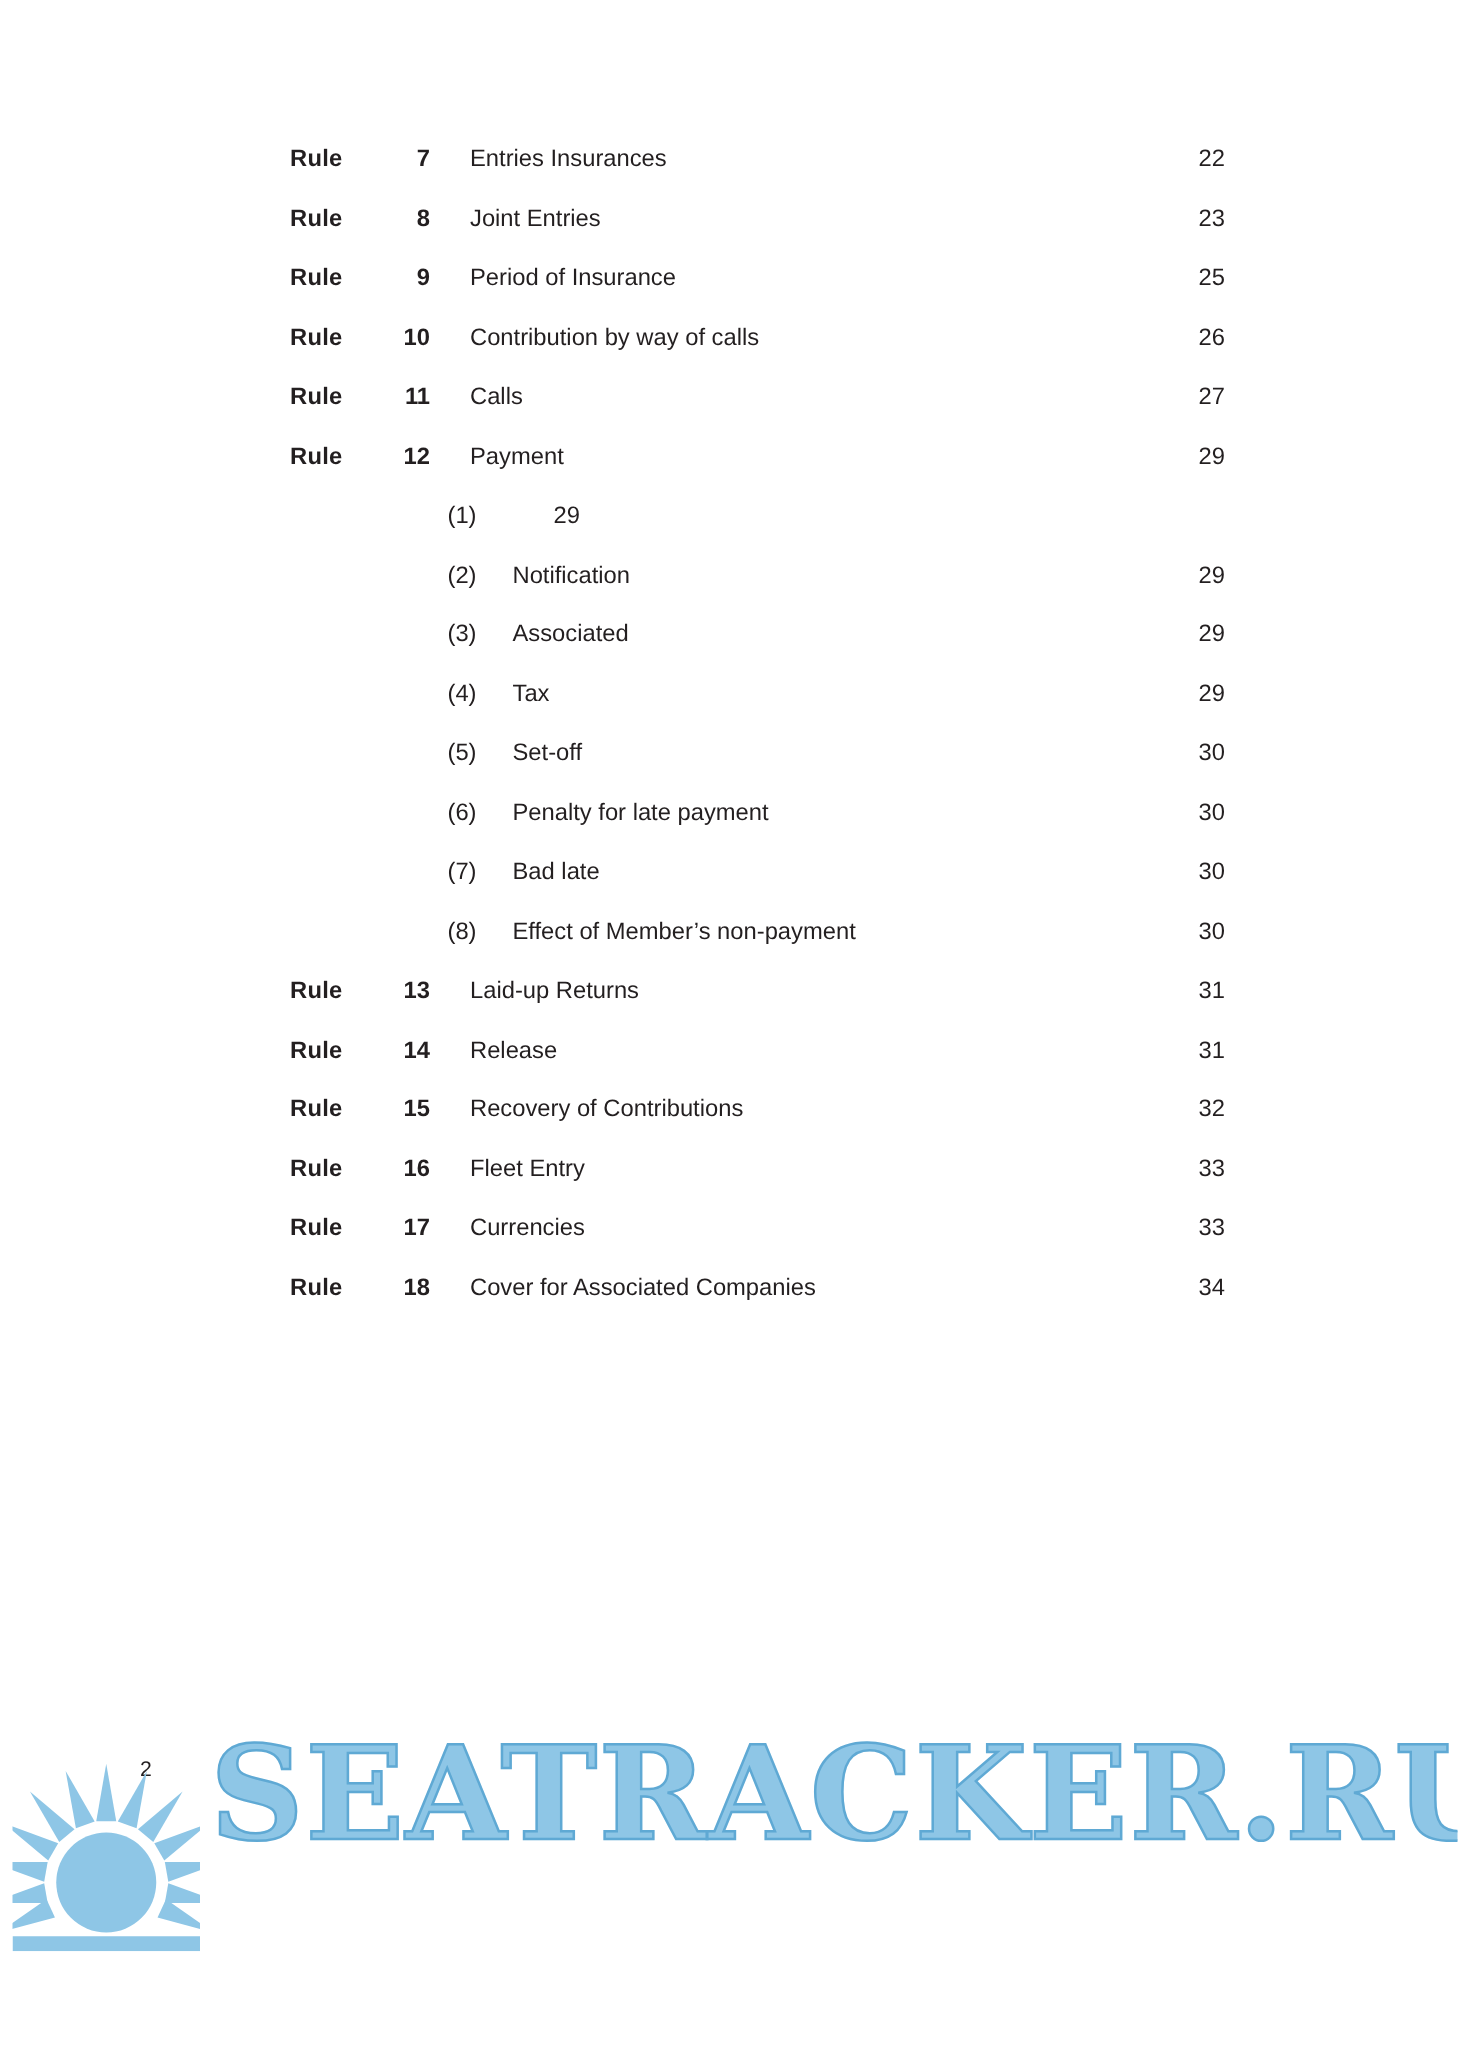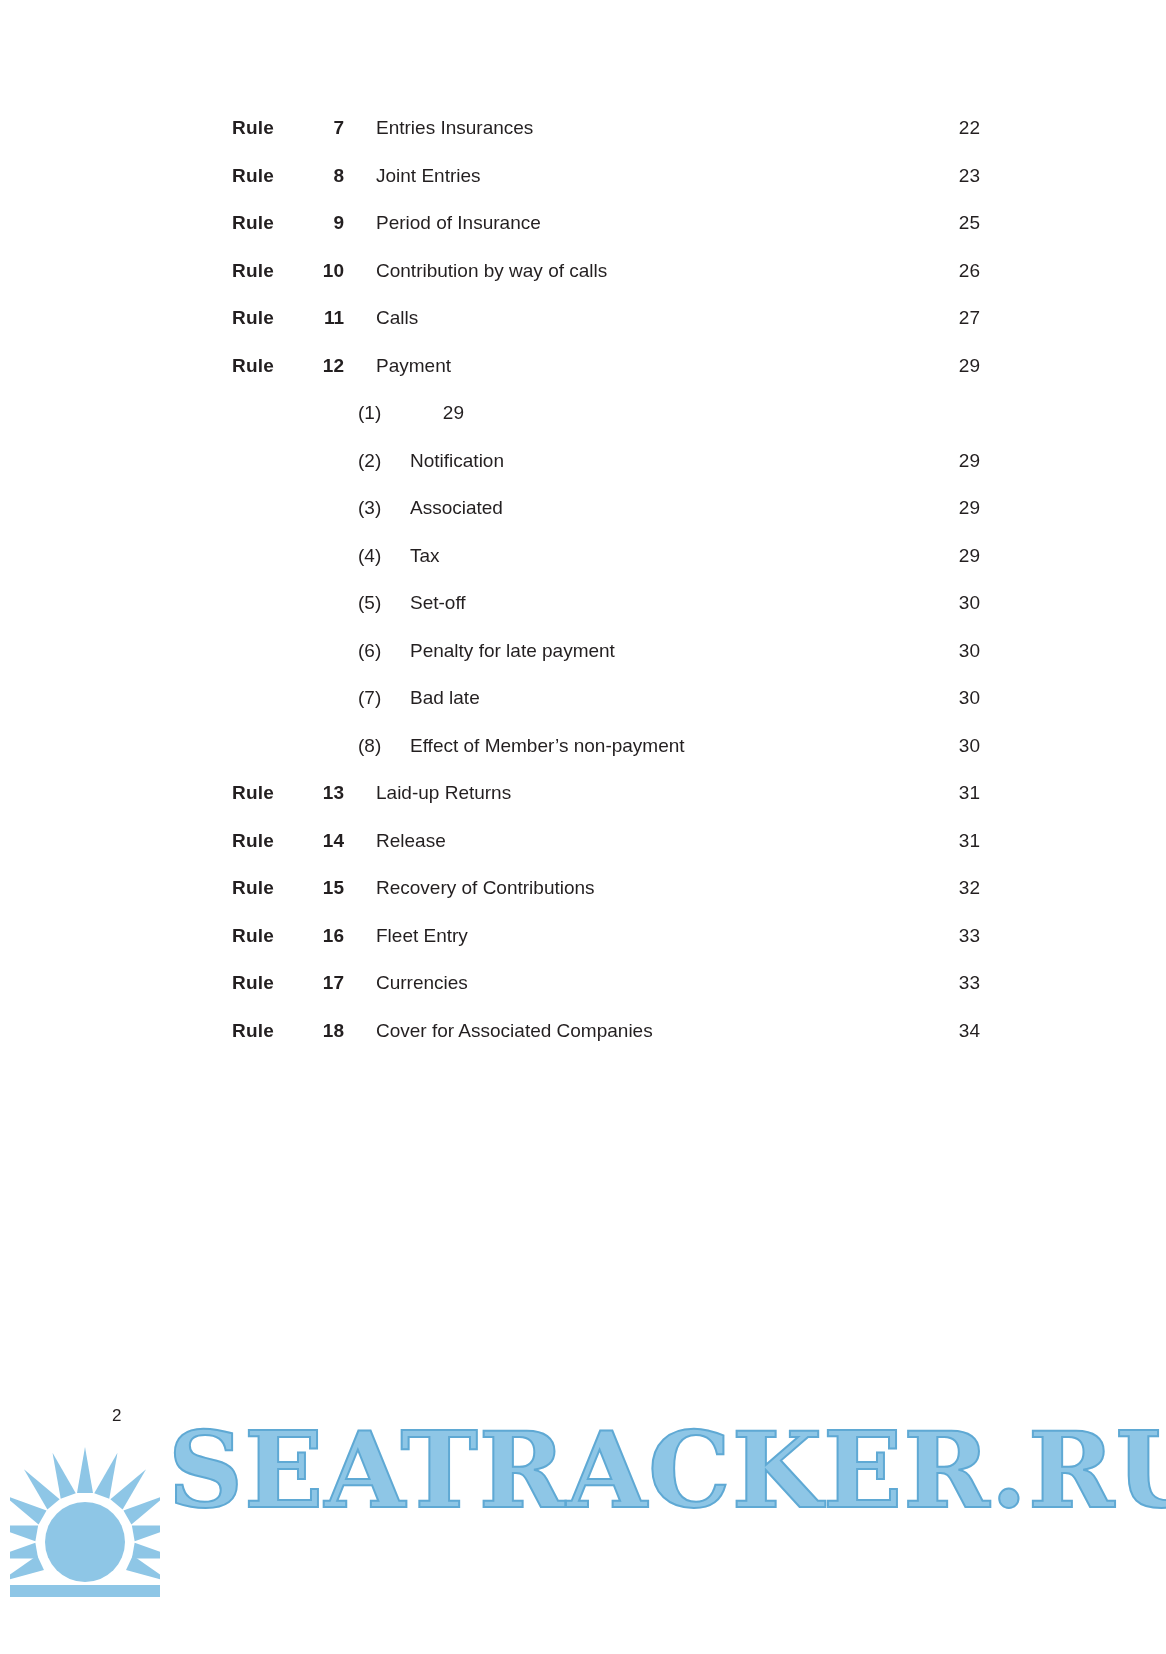--- a/index.html
+++ b/index.html
@@ -78,21 +78,21 @@
     position: absolute;
     left: 112px;
     top: 1406px;
     font-size: 17px;
     color: #231f20;
   }
 
   .watermark {
     position: absolute;
     left: 0;
-    top: 1417px;
+    top: 1381px;
     width: 1100px;
     height: 180px;
     pointer-events: none;
   }
 
   .wm-text {
     position: absolute;
     left: 168px;
     top: 2px;
     font-family: "DejaVu Serif", serif;

